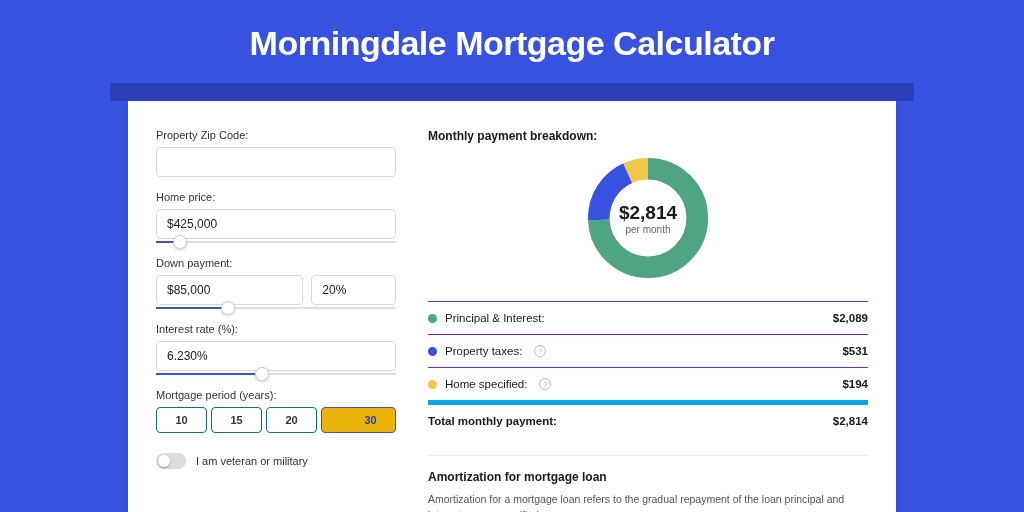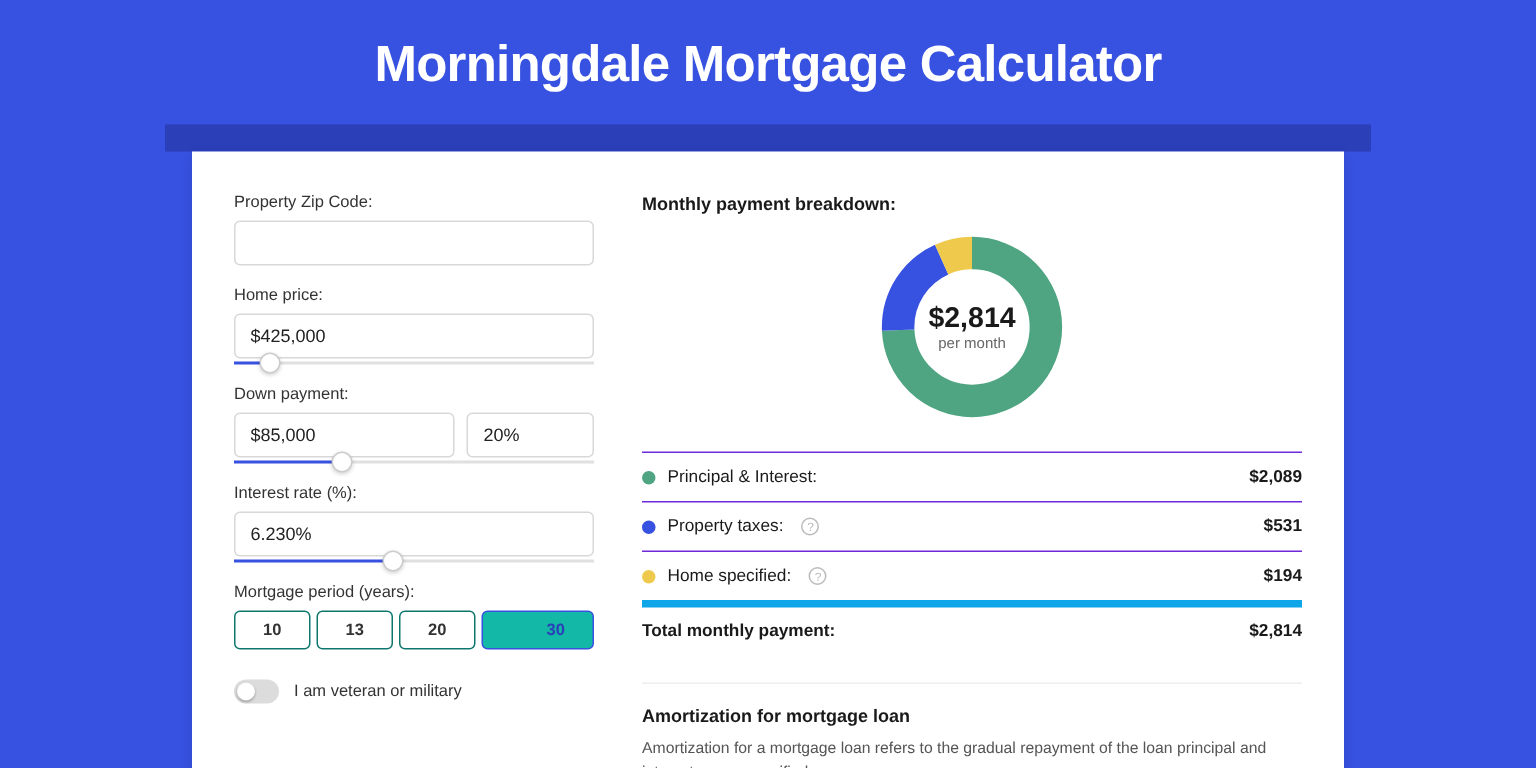--- a/index.html
+++ b/index.html
@@ -96,21 +96,21 @@
     border-radius: 4px;
     background: #fff;
     font-size: 11px;
     font-weight: 600;
     color: #333;
     display: flex;
     align-items: center;
     justify-content: center;
   }
   .period-btn.active {
-    background: #14b8a6;
+    background: #eab308;
     border-color: #3751e0;
     color: #2a3fb8;
     padding-left: 24px;
   }
   .toggle-row {
     display: flex;
     align-items: center;
     gap: 10px;
     margin-top: 20px;
   }
@@ -239,21 +239,21 @@
         <div class="slider-fill" style="width:44%"></div>
         <div class="slider-rest" style="width:56%"></div>
         <div class="slider-thumb" style="left:44%"></div>
       </div>
     </div>
 
     <div class="field">
       <label class="field-label">Mortgage period (years):</label>
       <div class="period-row">
         <div class="period-btn">10</div>
-        <div class="period-btn">13</div>
+        <div class="period-btn">15</div>
         <div class="period-btn">20</div>
         <div class="period-btn active">30</div>
       </div>
     </div>
 
     <div class="toggle-row">
       <div class="toggle">
         <div class="toggle-knob"></div>
       </div>
       <span class="toggle-label">I am veteran or military</span>

